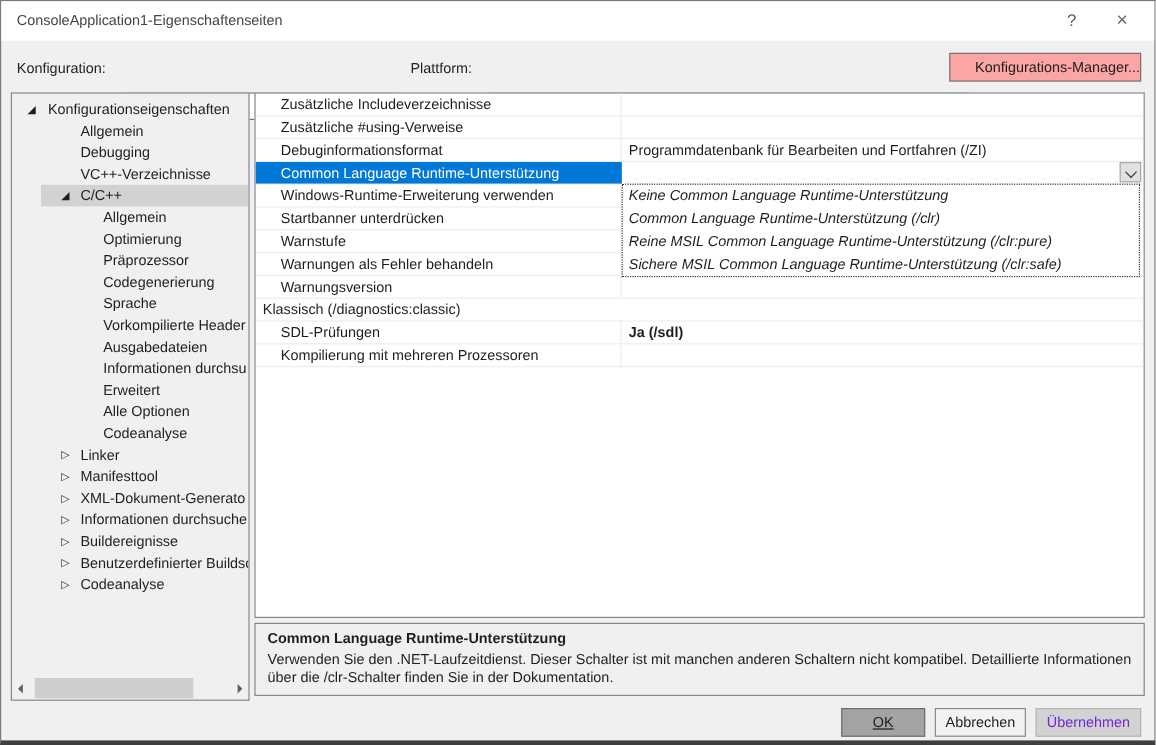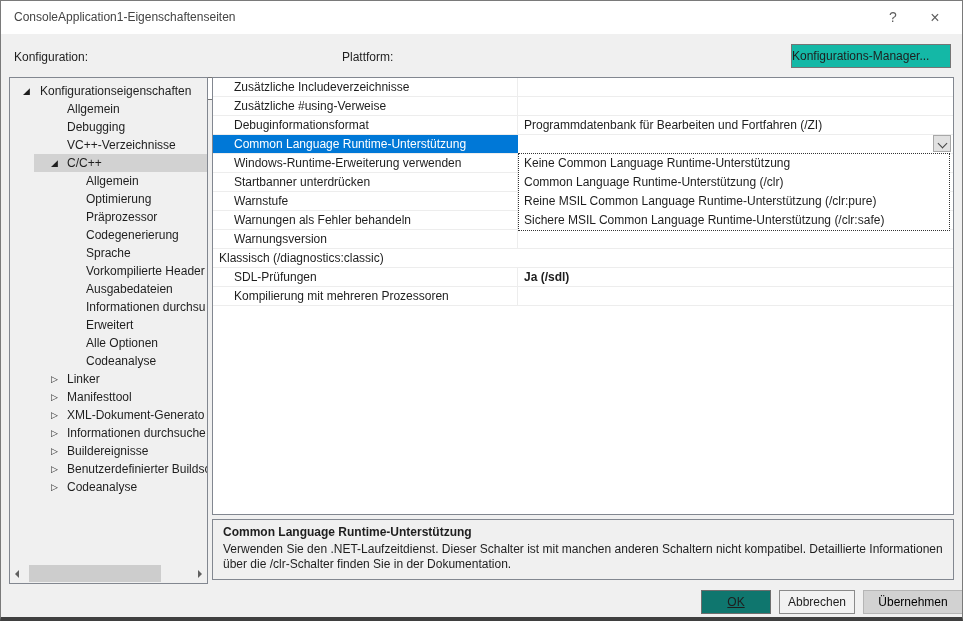--- a/index.html
+++ b/index.html
@@ -12,21 +12,21 @@
   
   .titlebar { position:absolute; left:0; top:0; width:100%; height:33px; background:#ffffff; }
   .titlebar .title { position:absolute; left:13px; top:9px; color:#444; }
   .tb-btn { position:absolute; top:0; width:34px; height:33px; text-align:center; line-height:33px; color:#5f5f5f; font-size:14px; cursor:default; }
   .tb-help { right:52px; }
   .tb-close { right:10px; font-size:16px; }
   
   .cfg-label { position:absolute; top:49px; }
   .combo { position:absolute; height:23px; background:#fff; border:1px solid #767676; line-height:21px; padding-left:7px;margin-top:32px; }
   .chev { position:absolute; right:8px; top:7px; width:7px; height:7px; border-right:1px solid #555; border-bottom:1px solid #555; transform:rotate(45deg); }
-  .mgr-btn { position:absolute; left:790px; top:43px; width:160px; height:24px; background:#14b8a6; border:1px solid #757575; text-align:left; line-height:22px; }
+  .mgr-btn { position:absolute; left:790px; top:43px; width:160px; height:24px; background:#fca5a5; border:1px solid #757575; text-align:right; line-height:22px; }
   
   .tree-panel { position:absolute; left:8px; top:76px; width:199px; height:507px; background:#f0f0f0; border:1px solid #828790; overflow:hidden; }
   .tree { padding-top:4px; }
   .tree-row { position:relative; height:18px; line-height:18px; white-space:nowrap; overflow:hidden; }
   .lvl0 { padding-left:30px; } .lvl1 { padding-left:57px; } .lvl2 { padding-left:76px; }
   .exp { position:absolute; top:0; font-size:9px; color:#1e1e1e; }
   .lvl0 > .exp { left:13px; } .lvl1 > .exp { left:41px; }
   .tree-row.selected { background:linear-gradient(to right, transparent 24px, #d2d2d2 24px); }
   
   .hscroll { position:absolute; left:1px; right:1px; bottom:1px; height:17px; background:#f0f0f0; }
@@ -39,30 +39,30 @@
   .grid-panel { position:absolute; left:211px; top:76px; width:742px; height:438px; background:#fff; border:1px solid #828790; overflow:hidden; }
   .grid-row { display:flex; height:19px; line-height:18px; border-bottom:1px solid #ededed; }
   .grid-row .name { width:305px; padding-left:21px; border-right:1px solid #ededed; white-space:nowrap; overflow:hidden; }
   .grid-row .val  { flex:1; padding-left:6px; position:relative; white-space:nowrap; overflow:hidden; }
   .grid-row.selected .name { background:#0078d7; color:#fff; border-right-color:#0078d7; }
   .val.bold { font-weight:bold; }
   .combo-btn { position:absolute; right:2px; top:0; width:18px; height:17px; background:#e1e1e1; border:1px solid #a8a8a8; }
   .combo-btn .chev { right:4px; top:4px; border-color:#444; }
   
   .dropdown { position:absolute; left:517px; top:152px; width:432px; background:#fff; border:1px dotted #333; z-index:10; }
-  .dd-opt { height:19px; line-height:19px; padding-left:5px; white-space:nowrap; overflow:hidden; }
+  .dd-opt { height:19px; line-height:19px; padding-left:5px; white-space:nowrap; overflow:hidden;font-style:italic; }
   
   .desc { position:absolute; left:211px; top:518px; width:742px; height:61px; background:#f0f0f0; border:1px solid #828790; padding:5px 10px; }
   .desc .d-title { font-weight:bold; margin-bottom:3px; }
   .desc .d-body { line-height:15px; }
   
   .btn { position:absolute; top:589px; height:24px; text-align:center; line-height:22px; }
-  .btn-ok { left:700px; width:70px; background:#0f766e; border:1px solid #6d6d6d;text-decoration:underline; }
+  .btn-ok { left:700px; width:70px; background:#a3a3a3; border:1px solid #6d6d6d;text-decoration:underline; }
   .btn-cancel { left:778px; width:76px; background:#f2f2f2; border:1px solid #8a8a8a; }
-  .btn-apply { left:862px; width:100px; background:#d2d2d2; border:1px solid #b5b5b5; color:#000000; }
+  .btn-apply { left:862px; width:88px; background:#d2d2d2; border:1px solid #b5b5b5; color:#6d28d9; }
 </style>
 </head>
 <body>
 
 <div class="window">
 
   <div class="titlebar">
     <span class="title">ConsoleApplication1-Eigenschaftenseiten</span>
     <span class="tb-btn tb-help">?</span>
     <span class="tb-btn tb-close">×</span>

